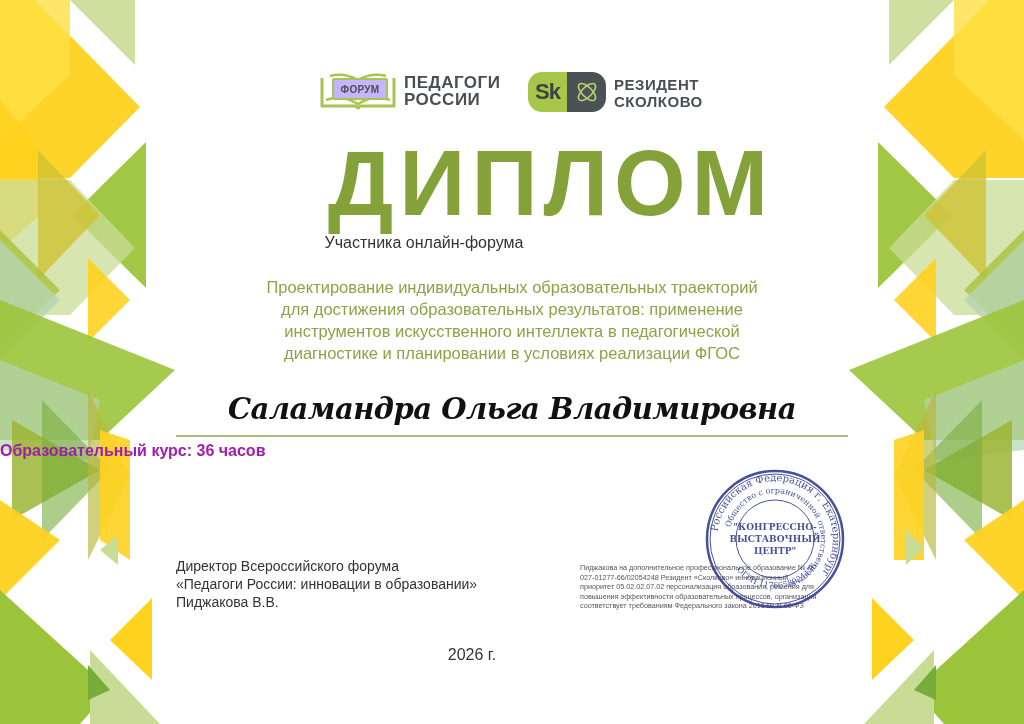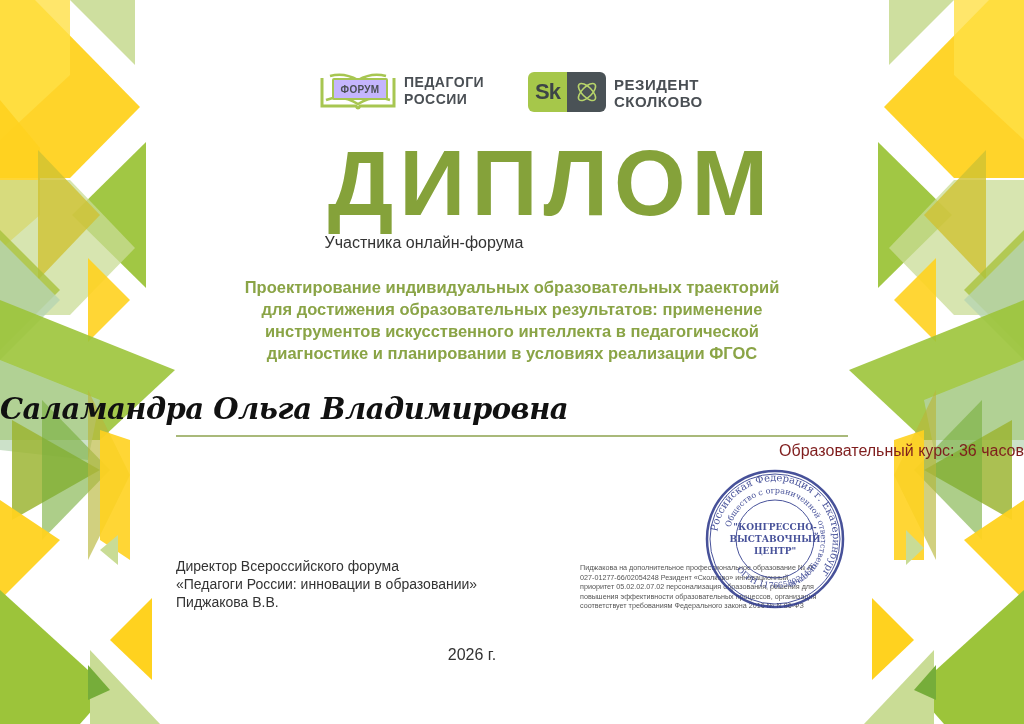--- a/index.html
+++ b/index.html
@@ -18,53 +18,53 @@
   .logo-forum { position: absolute; left: 0; top: 0; width: 180px; height: 46px; }
   .forum-book { position: absolute; left: 0; top: 2px; width: 80px; height: 40px; }
   .forum-badge {
     position: absolute; left: 14px; top: 8px; width: 52px; height: 18px;
     background: #c4b5fd; border: 2px solid #a7c651; border-radius: 2px;
     font-size: 10px; font-weight: bold; color: #4a4f54;
     display: flex; align-items: center; justify-content: center; letter-spacing: .3px;
   }
   .forum-text {
     position: absolute; left: 86px; top: 4px;
-    font-size: 14px; font-weight: bold; color: #4a4f54; line-height: 17px; letter-spacing: .5px;
+    font-size: 17px; font-weight: bold; color: #4a4f54; line-height: 17px; letter-spacing: .5px;
   }
   .logo-sk { position: absolute; left: 210px; top: 2px; width: 200px; height: 42px; }
-  .sk-box { position: absolute; left: 0; top: 0; width: 78px; height: 40px; border-radius: 6px; overflow: hidden; display: flex; }
+  .sk-box { position: absolute; left: 0; top: 0; width: 78px; height: 40px; border-radius: 14px; overflow: hidden; display: flex; }
   .sk-left { width: 39px; height: 40px; background: #a6c74a; display: flex; align-items: center; justify-content: center;
     font-size: 22px; font-weight: bold; color: #3d4447; letter-spacing: -1px; }
   .sk-right { width: 39px; height: 40px; background: #4a5256; display: flex; align-items: center; justify-content: center; }
   .sk-text {
     position: absolute; left: 86px; top: 4px;
     font-size: 15px; font-weight: bold; color: #4a4f54; line-height: 17px; letter-spacing: .5px;
   }
 
   .title {
     position: absolute; top: 128px; left: 0; width: 1024px; text-align: center;
     font-size: 92px; font-weight: bold; color: #85a23a; letter-spacing: 6px; line-height: 110px; padding-left: 39px;
   }
   .subtitle {
     position: absolute; top: 234px; left: 0; width: 848px; text-align: center;
     font-size: 16px; color: #333;
   }
   .topic {
     position: absolute; top: 276px; left: 212px; width: 600px; text-align: center;
-    font-size: 16.5px; font-weight: bold; color: #8aa446; line-height: 22px;
+    font-size: 16.5px; font-weight: normal; color: #8aa446; line-height: 22px;
   }
   .recipient {
-    position: absolute; top: 392px; left: 0; width: 1024px; text-align: left;
+    position: absolute; top: 392px; left: 0; width: 1024px; text-align: center;
     font-family: "DejaVu Serif", serif; font-style: italic; font-weight: bold;
     font-size: 29px; color: #111; letter-spacing: -0.5px;
   }
   .name-line { position: absolute; top: 435px; left: 176px; width: 672px; height: 2px; background: #a9b97a; }
   .course {
-    position: absolute; top: 442px; left: 0; width: 1024px; text-align: right;
-    font-size: 16px; color: #7f1d1d;
+    position: absolute; top: 442px; left: 0; width: 1024px; text-align: left;
+    font-size: 16px; color: #a21caf; font-weight: bold;
   }
   .director {
     position: absolute; top: 557px; left: 176px; width: 400px;
     font-size: 14px; line-height: 18px; color: #333;
   }
   .license {
     position: absolute; top: 563px; left: 580px; width: 272px;
     font-size: 7.2px; line-height: 9.5px; color: #555;
   }
   .stamp { position: absolute; top: 468px; left: 704px; width: 142px; height: 142px; opacity: .88; }

